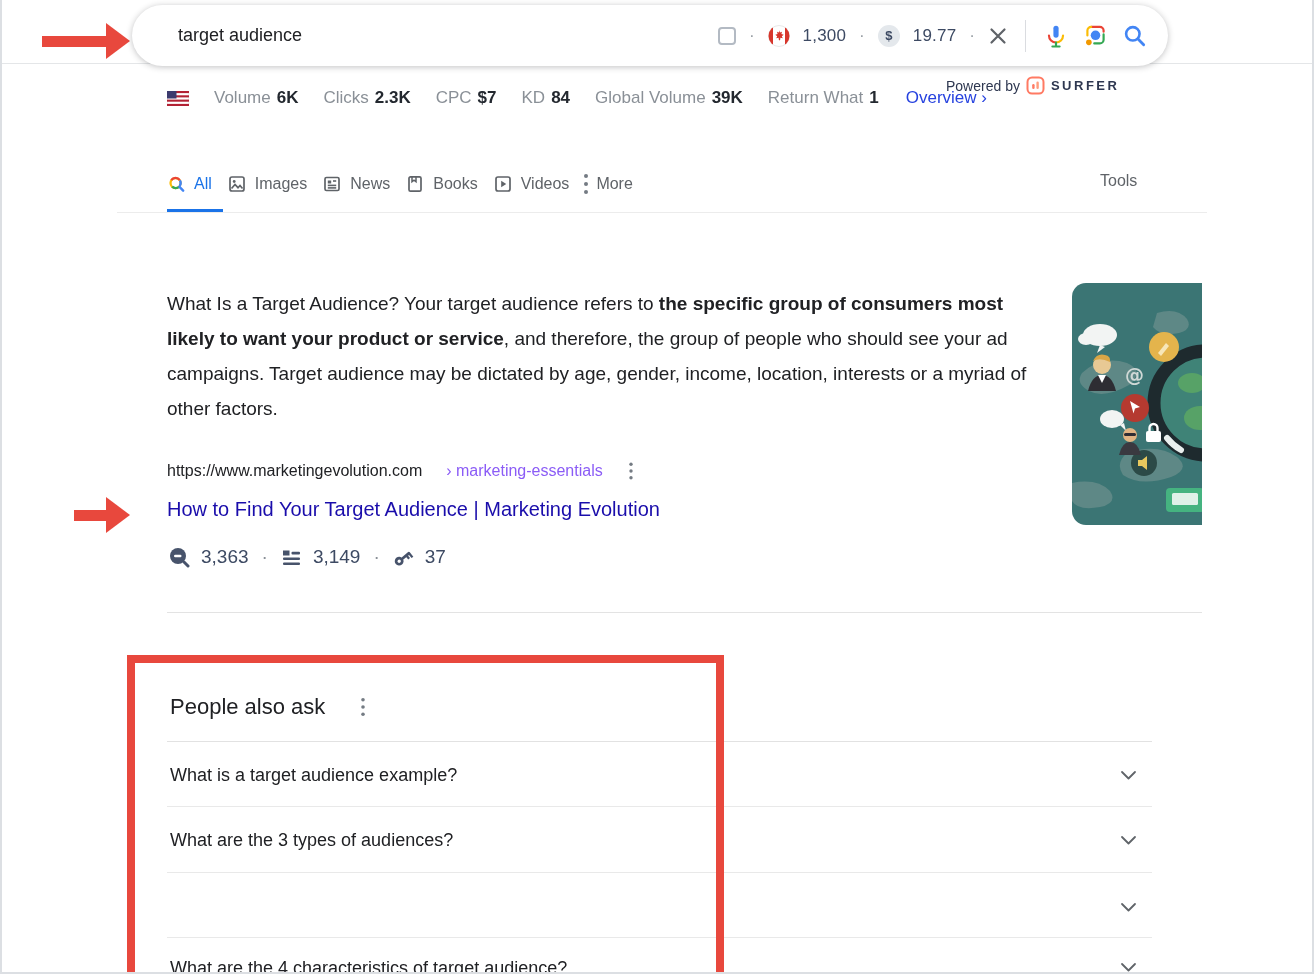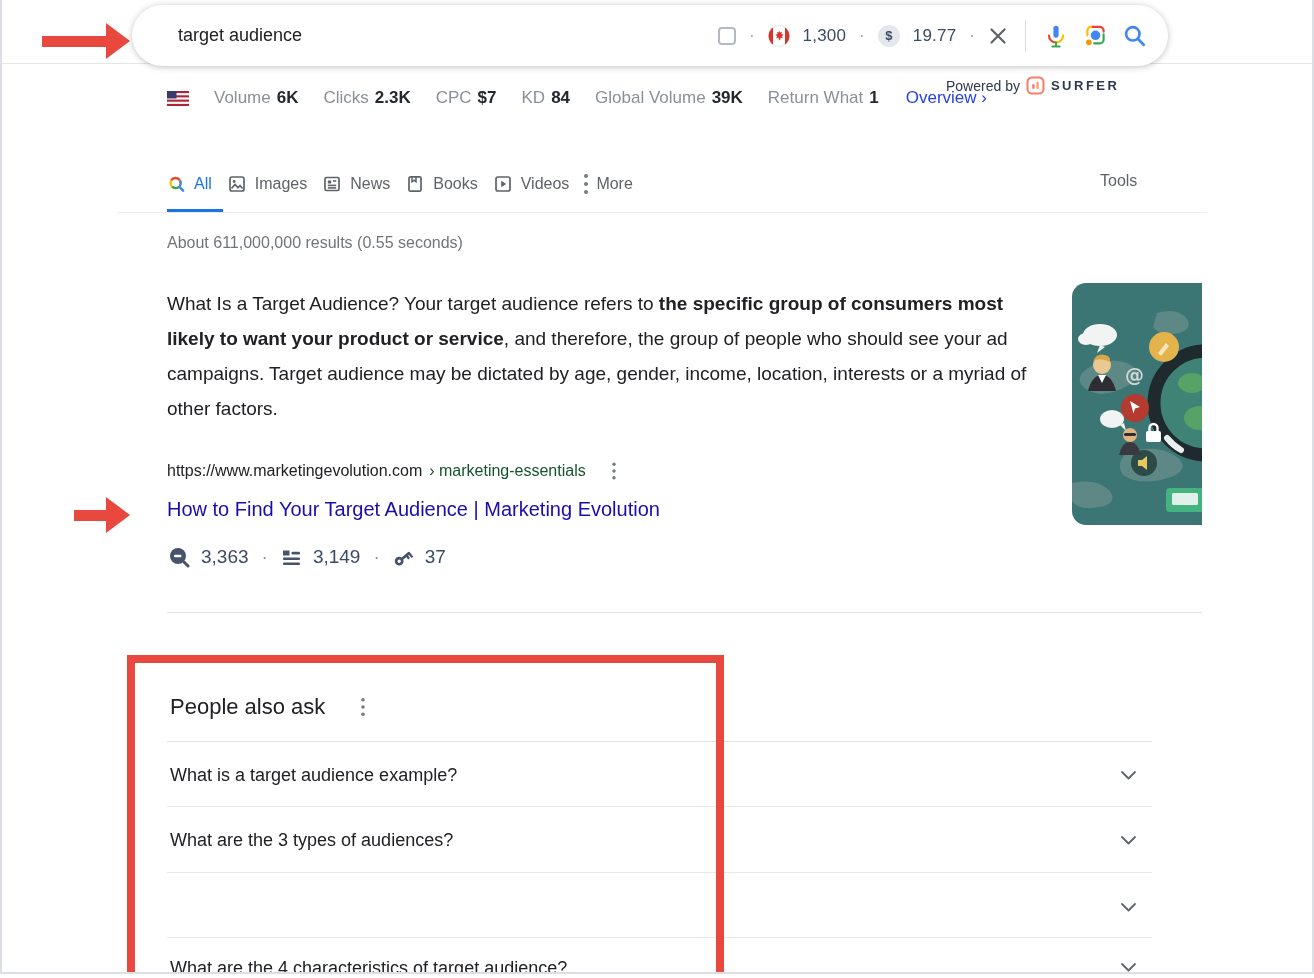--- a/index.html
+++ b/index.html
@@ -45,21 +45,21 @@
 
   
   .snippet { position:absolute; top:286px; left:165px; width:872px; font-size:19px; line-height:35px; color:#202124; }
   .snippet b { font-weight:700; }
   .thumb { position:absolute; top:283px; left:1070px; width:130px; height:242px; border-radius:14px 0 0 14px;
            overflow:hidden; cursor:pointer; }
 
   
   .url-row { position:absolute; top:461px; left:165px; display:flex; align-items:center; font-size:16px; }
   .url-main { color:#202124; }
-  .url-crumb { color:#14532d; margin-left:7px; }
+  .url-crumb { color:#8b5cf6; margin-left:24px; }
   .result-title { position:absolute; top:498px; left:165px; font-size:20px; color:#1a0dab; cursor:pointer; white-space:nowrap; }
   .surfer-stats { position:absolute; top:546px; left:167px; display:flex; align-items:center; gap:11px;
                   font-size:19px; color:#3d4a63; font-weight:500; }
   .surfer-stats .sep { color:#8a9097; padding:0 2px; }
 
   .divider-wide { position:absolute; top:612px; left:165px; width:1035px; height:1px; background:#e3e3e3; }
 
   
   .paa-title-row { position:absolute; top:694px; left:168px; display:flex; align-items:center; gap:36px; }
   .paa-title { font-size:22px; color:#202124; }
@@ -254,21 +254,20 @@
           <i></i>
           <i></i>
         </span>
       <span>More</span>
     </div>
   </div>
   <div class="tab-underline"></div>
   <div class="tabs-border"></div>
   <div class="tools">Tools</div>
 
-  <div class="results-meta">About 611,000,000 results (0.55 seconds)</div>
 
   <p class="snippet"><span>What Is a Target Audience? Your target audience refers to </span><b>the specific group of consumers most likely to want your product or service</b><span>, and therefore, the group of people who should see your ad campaigns. Target audience may be dictated by age, gender, income, location, interests or a myriad of other factors.</span></p>
 
   <div class="thumb">
     <svg width="130" height="242" viewBox="0 0 130 242">
       <rect width="130" height="242" fill="#3b7574"></rect>
       <g fill="#829b98" opacity=".5">
         <path d="M10 90 q20 -18 45 -10 q18 8 2 22 q-25 14 -40 6 q-14 -8 -7 -18z"></path>
         <path d="M55 170 q30 -10 50 4 q14 12 -6 20 q-30 10 -48 -2 q-8 -12 4 -22z"></path>
         <path d="M0 200 q25 -5 38 8 q8 12 -10 16 q-22 4 -28 -6z"></path>

